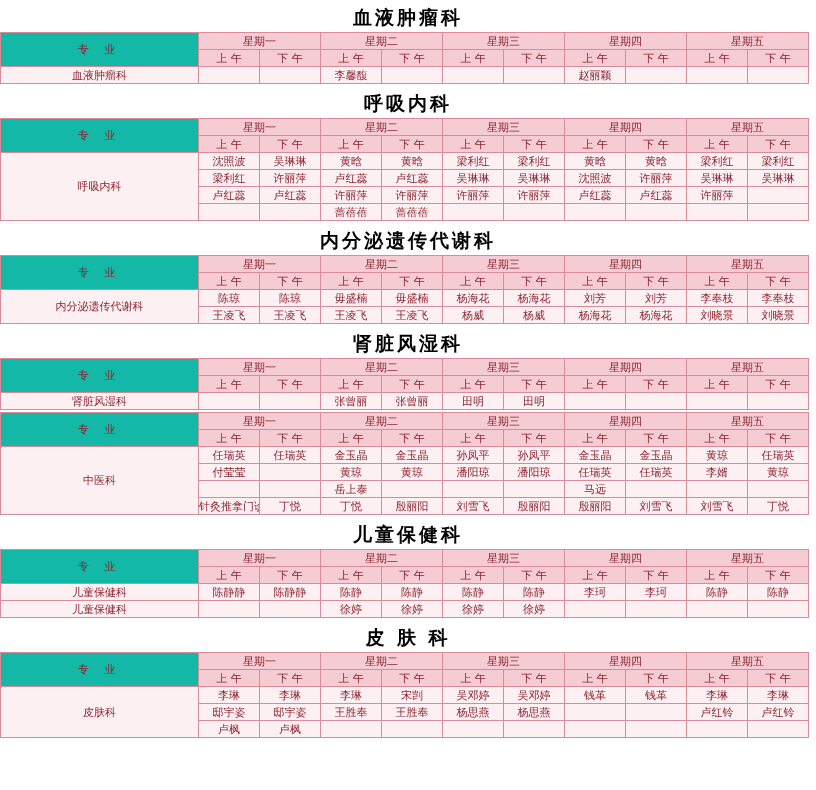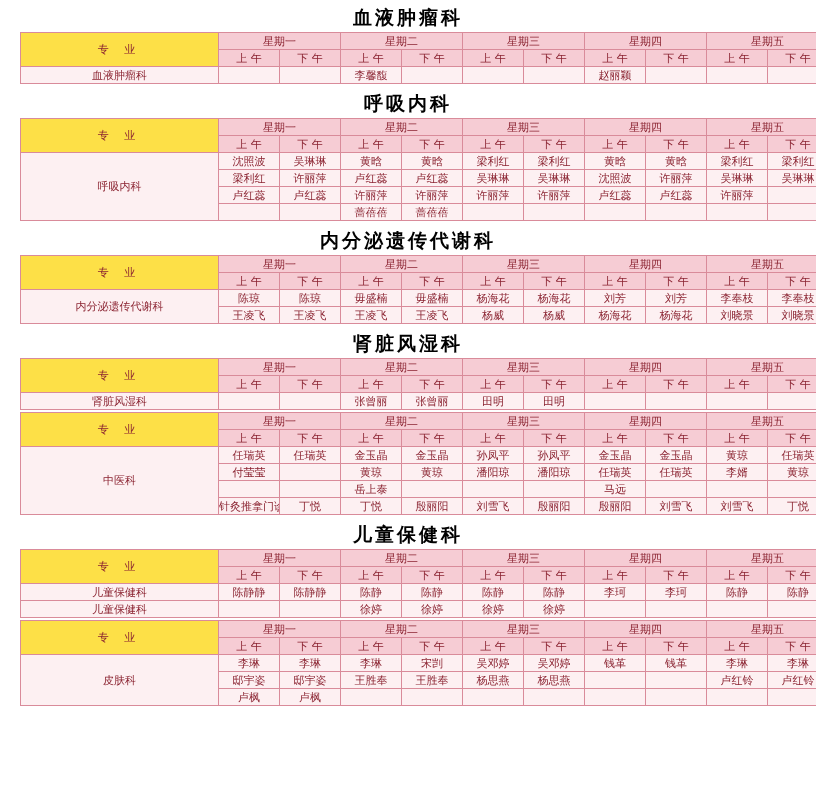--- a/index.html
+++ b/index.html
@@ -8,21 +8,21 @@
     background: #ffffff;
   }
   body {
     width: 816px;
     font-family: "DejaVu Sans", "Liberation Sans", sans-serif;
     color: #7a1f2b;
   }
   .page {
     width: 816px;
     box-sizing: border-box;
-    padding: 0 20px;
+    padding: 0 0;
   }
   .dept-block {
     margin-bottom: 2px;
   }
   .dept-title {
     text-align: center;
     font-size: 19px;
     font-weight: bold;
     color: #000000;
     letter-spacing: 3px;
@@ -57,21 +57,21 @@
     margin-left: 42px;
   }
   .hdr-ampm {
     background: #f6ccd4;
     font-weight: bold;
     font-size: 11px;
     height: 16px;
     color: #6e1b26;
   }
   .spec-head {
-    background: #fde047;
+    background: #14b8a6;
     font-weight: bold;
     font-size: 12px;
     letter-spacing: 6px;
     color: #7a1f2b;
   }
   .spec-cell {
     background: #fdf0f2;
     font-size: 11px;
     color: #8a2230;
   }
@@ -494,20 +494,21 @@
             <td class="cell">徐婷</td>
             <td class="cell"></td>
             <td class="cell"></td>
             <td class="cell"></td>
             <td class="cell"></td>
           </tr>
         </tbody>
       </table>
     </div>
     <div class="dept-block">
+      <div class="dept-title">皮 肤 科</div>
       <table class="sched">
         <colgroup>
           <col class="c-spec">
           <col class="c-doc">
           <col class="c-doc">
           <col class="c-doc">
           <col class="c-doc">
           <col class="c-doc">
           <col class="c-doc">
           <col class="c-doc">

